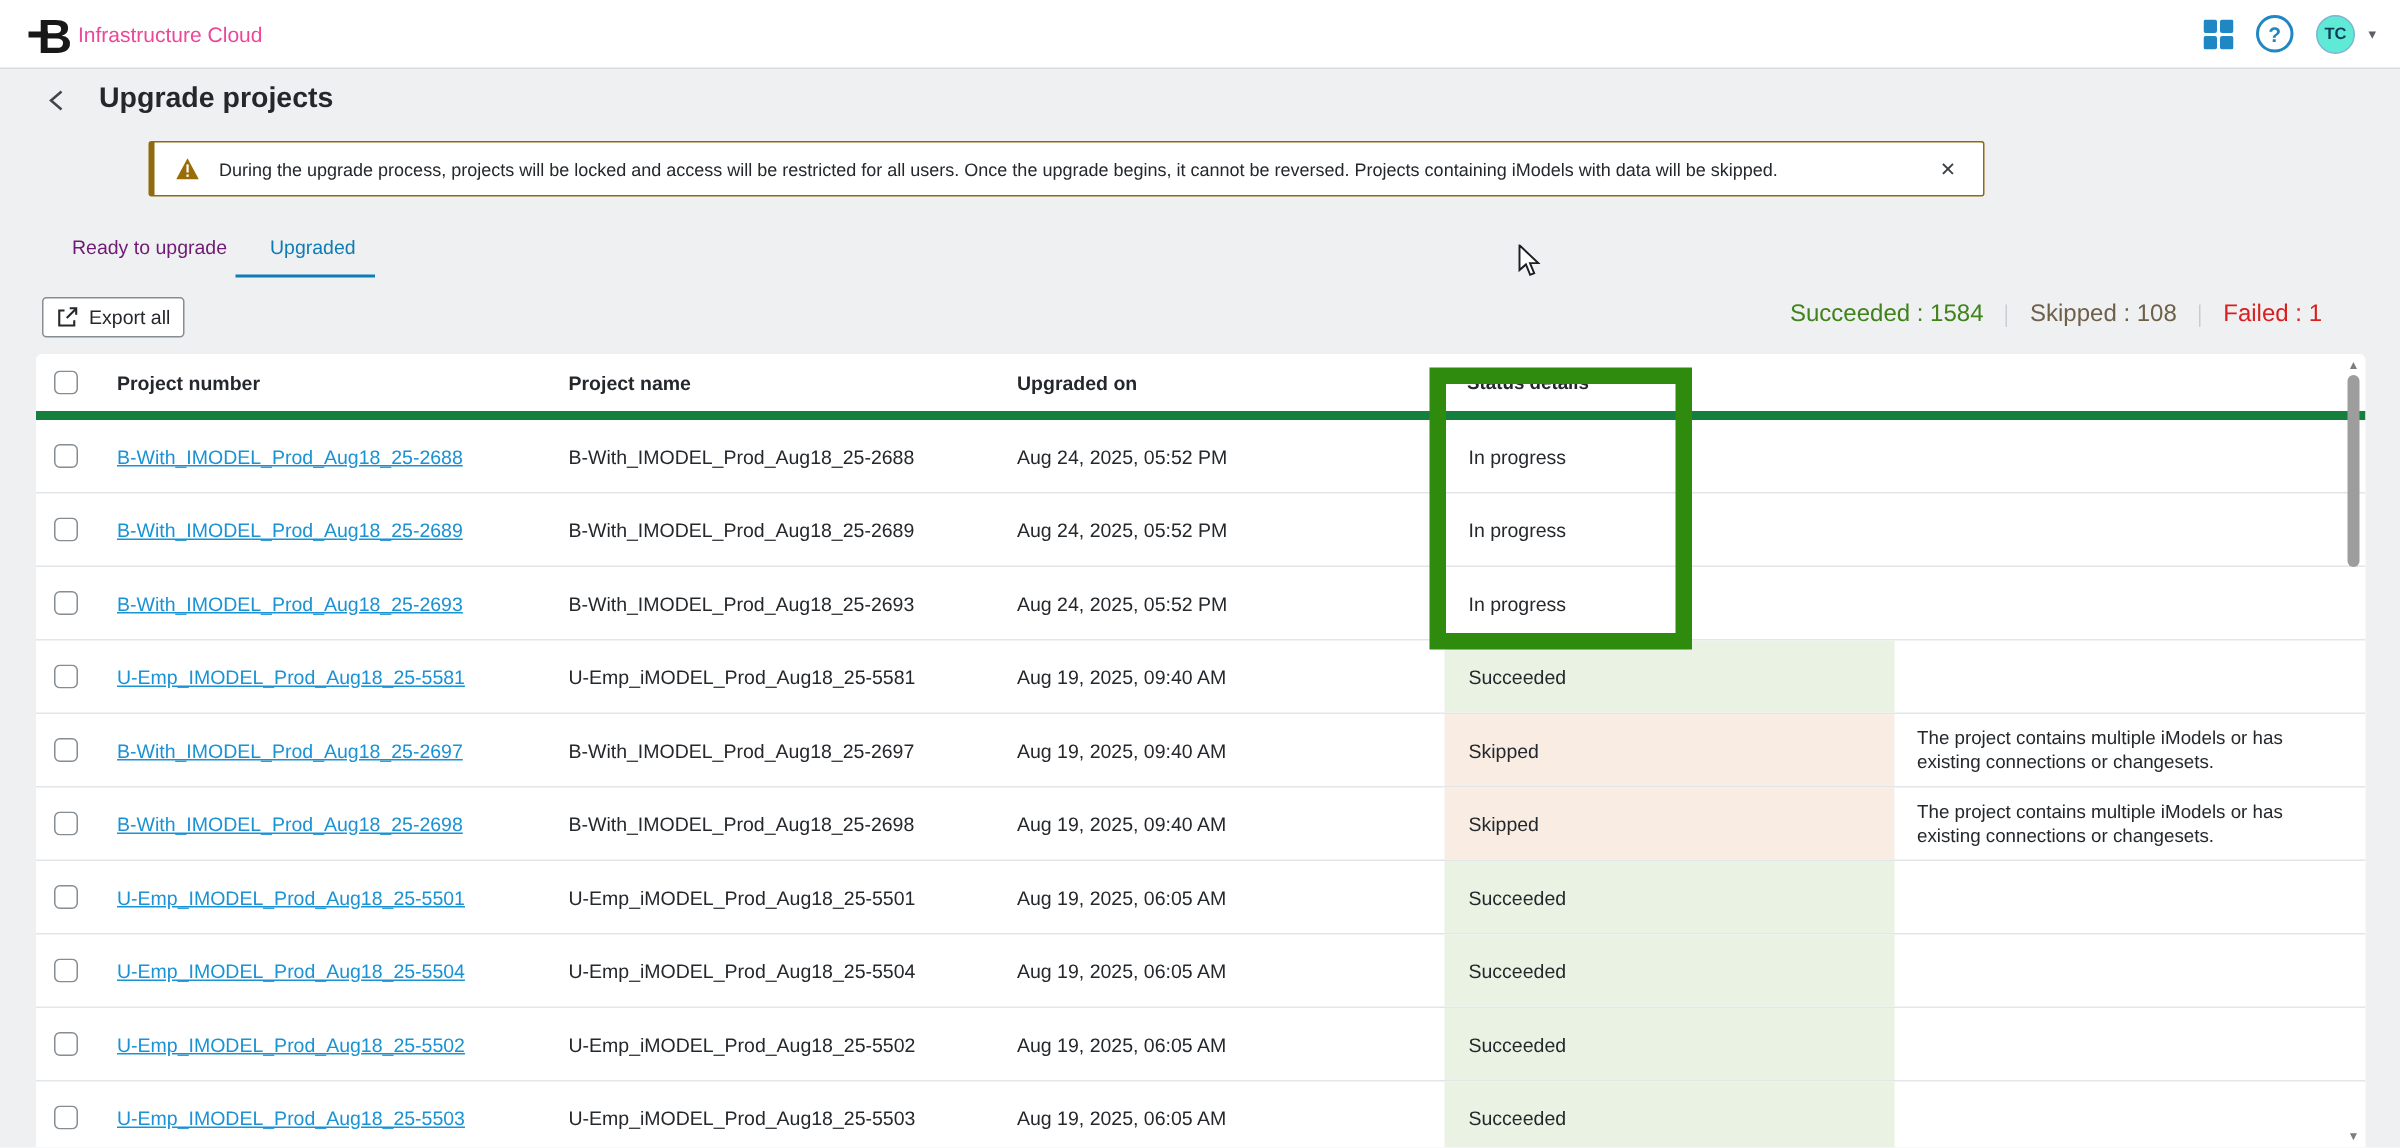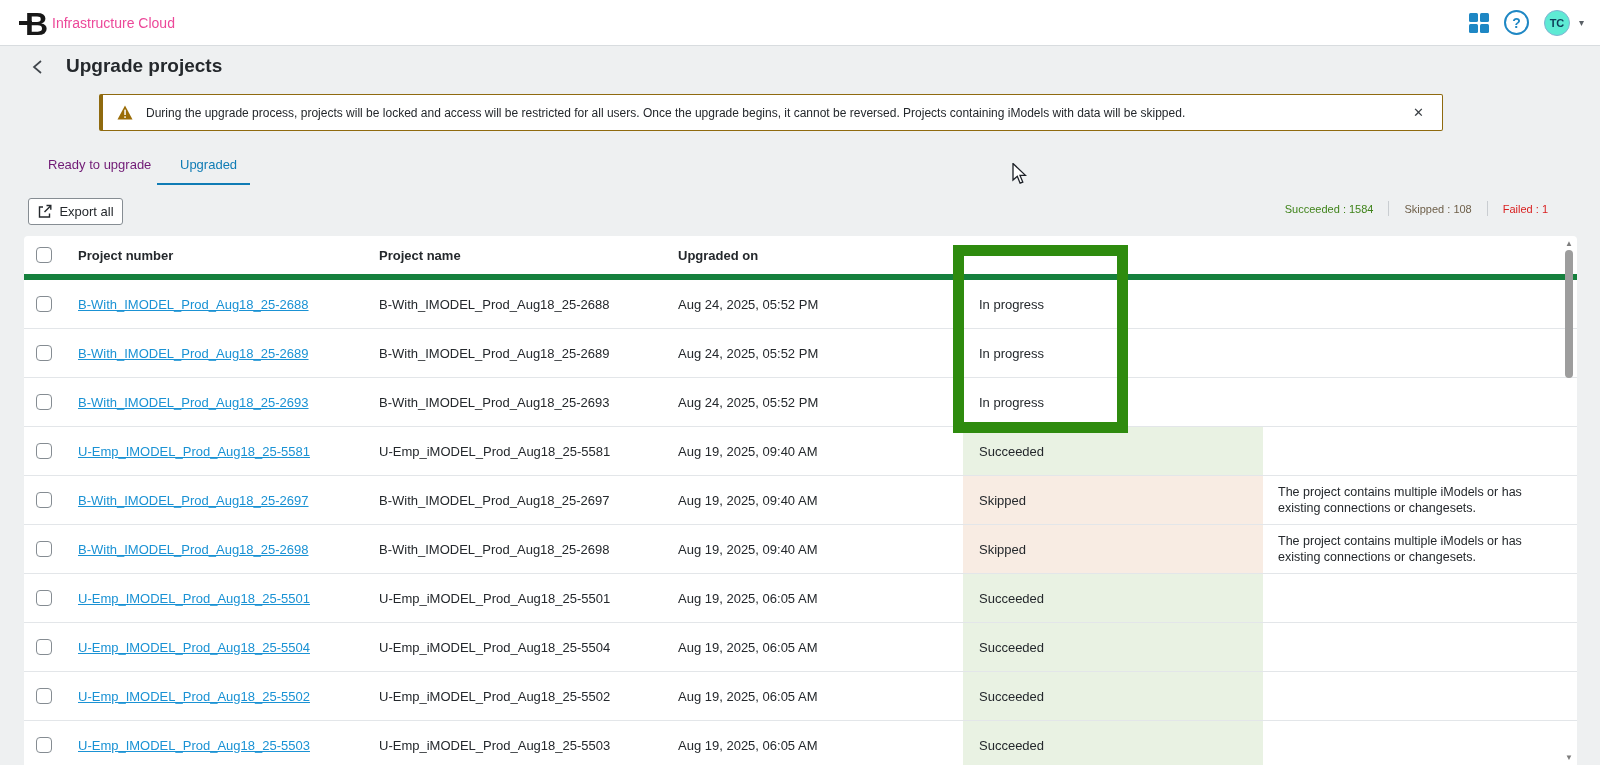--- a/index.html
+++ b/index.html
@@ -33,42 +33,42 @@
     display:flex; align-items:center; justify-content:center;
   }
   .caret { font-size:10px; color:#5a6066; margin-left:-6px; }
 
   
   .back-btn { position:absolute; left:32px; top:59px; width:12px; height:16px; cursor:pointer; }
   .page-title { position:absolute; left:66px; top:55px; font-size:19px; font-weight:bold; color:#24282c; }
 
   
   .banner {
-    position:absolute; left:99px; top:94px; width:1344px; height:37px;
+    position:absolute; left:99px; top:94px; width:1224px; height:37px;
     background:#ffffff; border:1px solid #8f6a0f; border-left:4px solid #8f6a0f;
     border-radius:2px; display:flex; align-items:center; padding:0 14px;
   }
   .warn-icon { width:16px; height:15px; flex:0 0 auto; }
   .banner-text { margin-left:13px; font-size:12px; color:#24282c; }
   .banner-close { margin-left:auto; font-size:13px; color:#3a3f44; cursor:pointer; padding:2px 4px; }
 
   
   .tab { position:absolute; top:157px; font-size:13px; cursor:pointer; }
   .tab-ready { left:48px; color:#701a75; }
   .tab-upgraded { left:180px; color:#0f7cb5; }
   .tab-underline { position:absolute; left:157px; top:183px; width:93px; height:2px; background:#0f7cb5; }
 
   
   .export-btn {
     position:absolute; left:28px; top:198px; width:95px; height:27px;
     background:#ffffff; border:1px solid #868d93; border-radius:3px;
     display:flex; align-items:center; justify-content:center; gap:7px;
     font-size:13px; color:#24282c; cursor:pointer;
   }
-  .summary { position:absolute; top:201px; right:52px; display:flex; align-items:center; font-size:11px; }
+  .summary { position:absolute; top:201px; right:52px; display:flex; align-items:center; font-size:16px; }
   .summary .sep { width:1px; height:15px; background:#c9cdd1; margin:0 15px; }
   .sum-succeeded { color:#3f831a; }
   .sum-skipped { color:#6e5f49; }
   .sum-failed { color:#d91f1f; }
 
   
   .panel {
     position:absolute; left:24px; top:236px; width:1553px; height:529px;
     background:#ffffff; border-radius:4px 4px 0 0; overflow:hidden;
   }
@@ -163,20 +163,21 @@
 </div>
 
 <div class="panel">
   <div class="thead">
     <div class="cell c-check">
       <span class="checkbox"></span>
     </div>
     <div class="cell">Project number</div>
     <div class="cell">Project name</div>
     <div class="cell">Upgraded on</div>
+    <div class="cell c-details">Status details</div>
   </div>
   <div>
       <div class="trow">
     <div class="cell c-check">
       <span class="checkbox"></span>
     </div>
     <div class="cell">
       <a class="plink">B-With_IMODEL_Prod_Aug18_25-2688</a>
     </div>
     <div class="cell">B-With_IMODEL_Prod_Aug18_25-2688</div>

